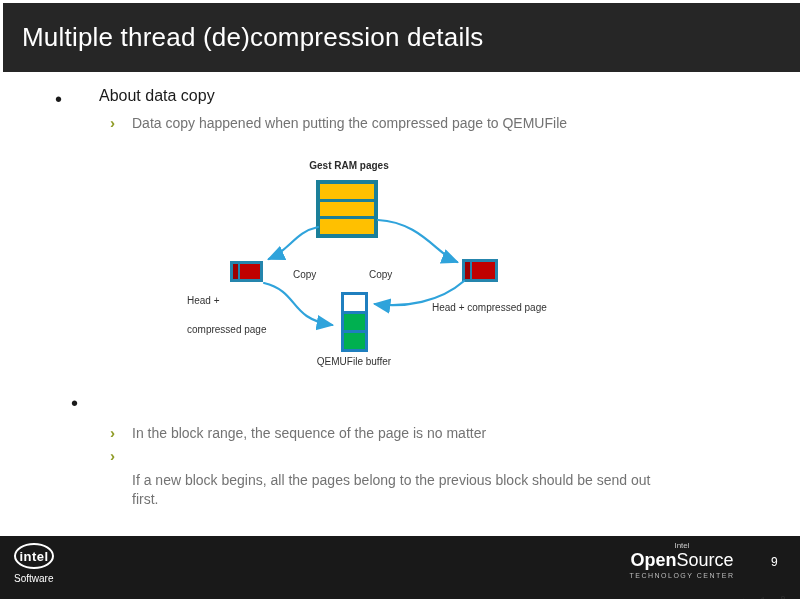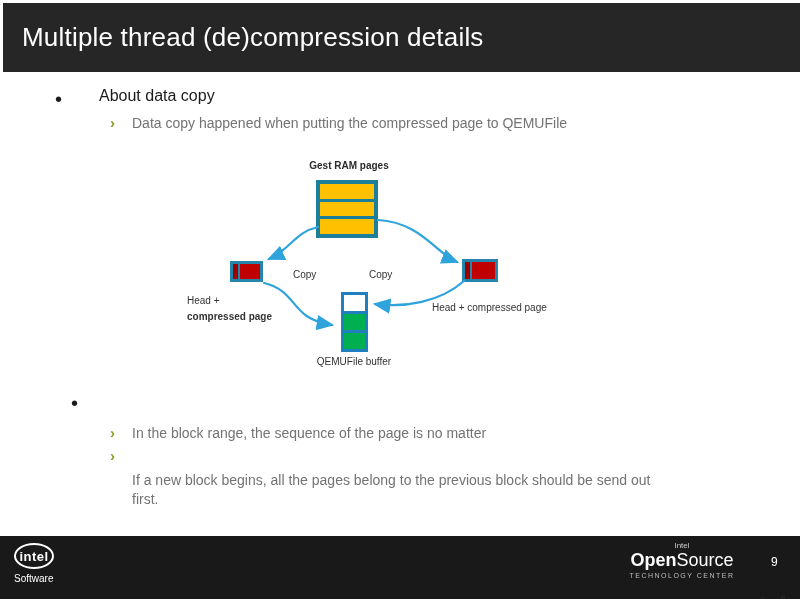--- a/index.html
+++ b/index.html
@@ -58,21 +58,21 @@
   <span class="bullet-dot" style="left:55px; top:88px;">•</span>
   <span class="bullet-label" style="left:99px; top:87px;">About data copy</span>
   <span class="chev" style="left:110px; top:114px;">›</span>
   <span class="sub-text" style="left:132px; top:114px;">Data copy happened when putting the compressed page to QEMUFile</span>
 
   <div class="dia-label center" style="left:289px; top:160px; width:120px; font-weight:bold; color:#2b2b2b;">Gest RAM pages</div>
   <div class="dia-label" style="left:293px; top:269px;">Copy</div>
   <div class="dia-label" style="left:369px; top:269px;">Copy</div>
   <div class="dia-label" style="left:187px; top:295px;">
     <div>Head +</div>
-    <div style="margin-top:5px;font-weight:bold;">compressed page</div>
+    <div style="margin-top:18px;">compressed page</div>
   </div>
   <div class="dia-label" style="left:432px; top:302px;">Head + compressed page</div>
   <div class="dia-label center" style="left:284px; top:356px; width:140px;">QEMUFile buffer</div>
 
   <div class="ram-stack">
     <div class="ram-cell"></div>
     <div class="ram-cell"></div>
     <div class="ram-cell"></div>
   </div>
 

